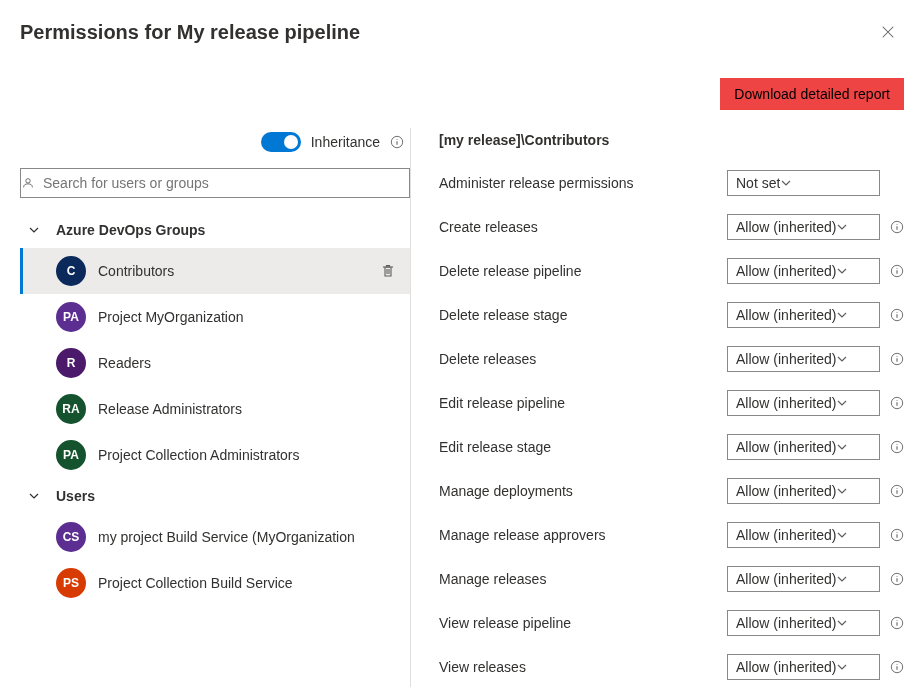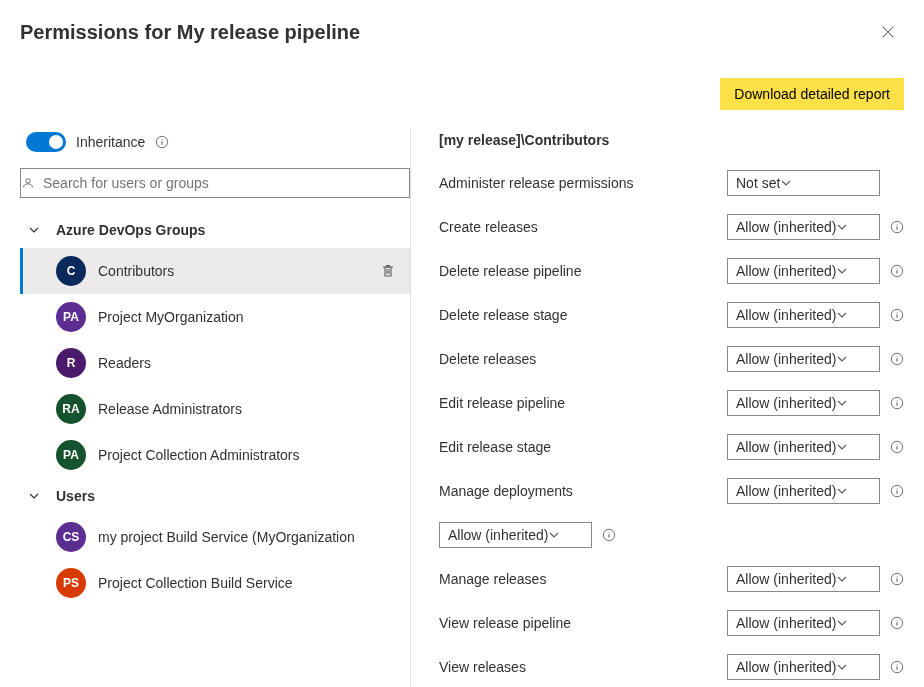--- a/index.html
+++ b/index.html
@@ -3,25 +3,25 @@
 <meta charset="utf-8">
 <style>
   * { box-sizing: border-box; margin: 0; padding: 0; }
   body { font-family: "Segoe UI", -apple-system, BlinkMacSystemFont, sans-serif; font-size: 14px; color: #323130; background: #fff; width: 924px; height: 687px; overflow: hidden; }
   .dialog { padding: 16px 20px; }
   .header { display: flex; justify-content: space-between; align-items: center; margin-bottom: 30px; }
   .title { font-size: 20px; font-weight: 600; }
   .close { width: 32px; height: 32px; display: flex; align-items: center; justify-content: center; cursor: pointer; color: #605e5c; }
   .close svg { width: 14px; height: 14px; }
   .download-row { display: flex; justify-content: flex-end; margin-bottom: 18px; }
-  .download-btn { background: #fde047; border: none; padding: 8px 14px; font-size: 14px; cursor: pointer; font-family: inherit; }
+  .download-btn { background: #ef4444; border: none; padding: 8px 14px; font-size: 14px; cursor: pointer; font-family: inherit; }
   .body { display: flex; }
   .left { width: 390px; }
   .right { flex: 1; padding-left: 28px; border-left: 1px solid #e1dfdd; }
-  .inheritance-row { display: flex; align-items: center; gap: 10px; padding: 4px 6px; margin-bottom: 12px; }
+  .inheritance-row { display: flex; align-items: center; gap: 10px; padding: 4px 6px; margin-bottom: 12px; justify-content: flex-end; }
   .toggle { width: 40px; height: 20px; border-radius: 10px; background: #0078d4; position: relative; cursor: pointer; }
   .toggle::after { content: ""; position: absolute; width: 14px; height: 14px; border-radius: 50%; background: #fff; top: 3px; right: 3px; }
   .info-icon { width: 14px; height: 14px; stroke: #605e5c; fill: none; }
   .search { border: 1px solid #8a8886; padding: 6px 0; display: flex; align-items: center; gap: 8px; margin-bottom: 14px; }
   .search input { border: none; outline: none; font-family: inherit; font-size: 14px; flex: 1; }
   .search-icon { width: 14px; height: 14px; color: #605e5c; }
   .section-header { display: flex; align-items: center; gap: 16px; padding: 10px 8px; font-weight: 600; cursor: pointer; }
   .chevron { width: 12px; height: 12px; }
   .group-list { }
   .group-item { display: flex; align-items: center; gap: 12px; padding: 8px 10px 8px 36px; cursor: pointer; position: relative; }
@@ -271,20 +271,21 @@
               <div class="info-slot">
                 <svg viewBox="0 0 16 16" class="info-icon">
                   <circle cx="8" cy="8" r="6.5"></circle>
                   <line x1="8" y1="7" x2="8" y2="11" stroke-width="1.2"></line>
                   <circle cx="8" cy="4.8" r="0.6" fill="#605e5c" stroke="none"></circle>
                 </svg>
               </div>
             </div>
           </div>
           <div class="perm-row">
+            <div class="perm-label">Manage release approvers</div>
             <div class="perm-controls">
               <div class="select">
                 <span class="sel-label">Allow (inherited)</span>
                 <svg viewBox="0 0 12 12" class="chev-down">
                   <path d="M2 4 L6 8 L10 4" stroke="currentColor" stroke-width="1.2" fill="none"></path>
                 </svg>
               </div>
               <div class="info-slot">
                 <svg viewBox="0 0 16 16" class="info-icon">
                   <circle cx="8" cy="8" r="6.5"></circle>

